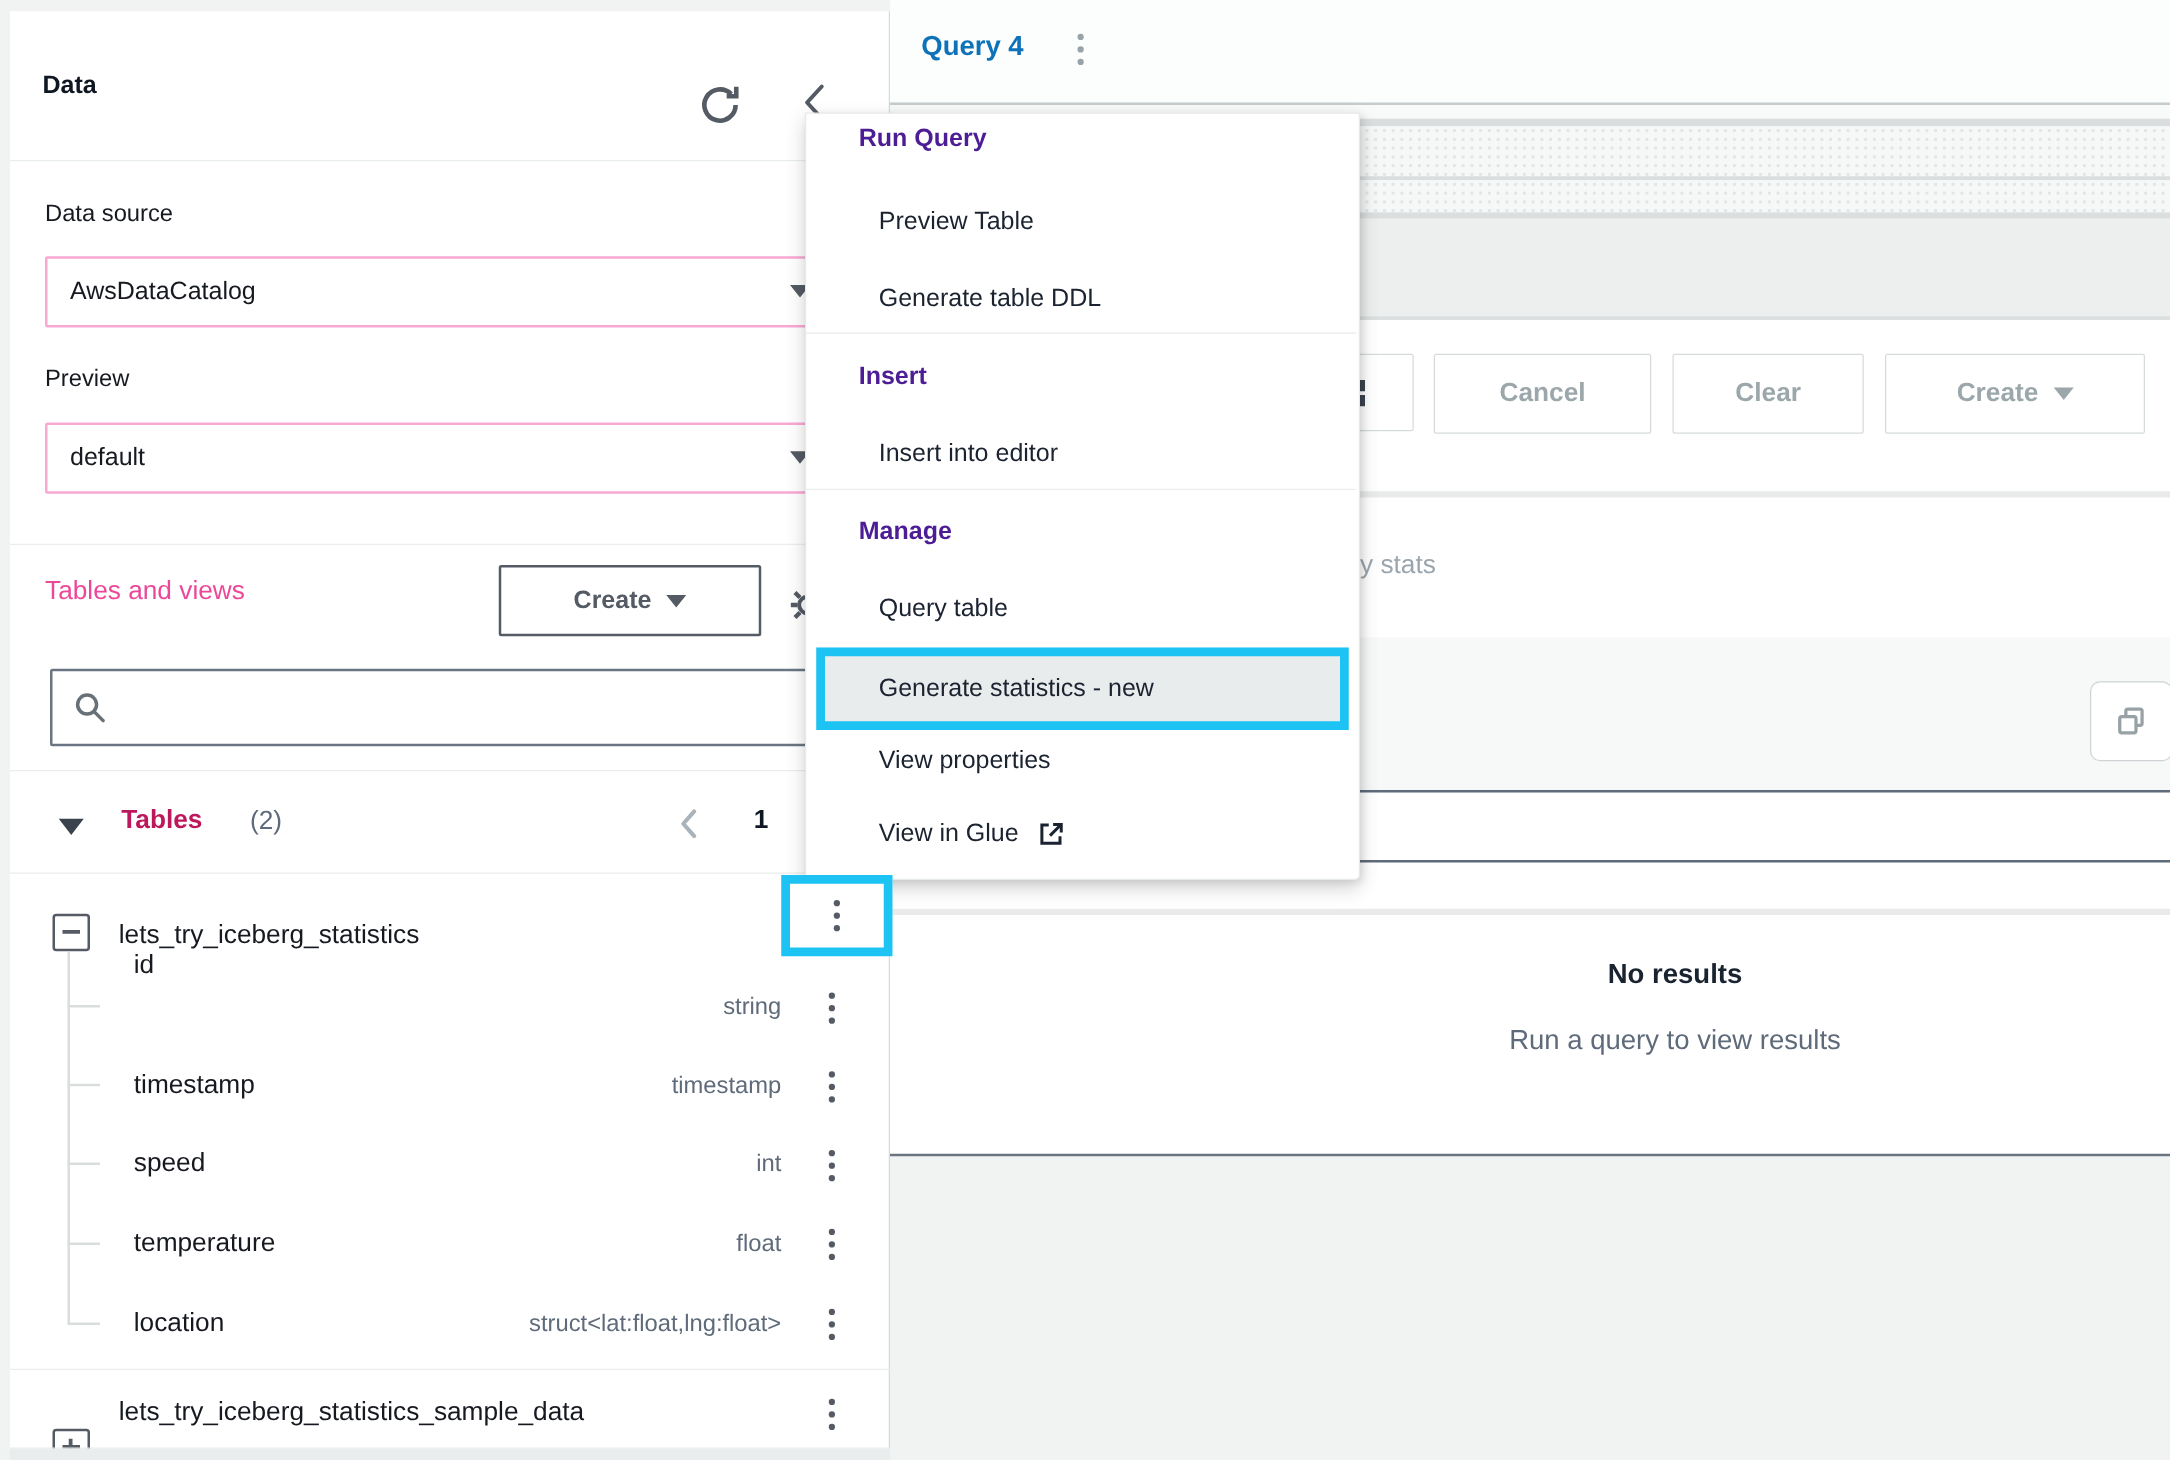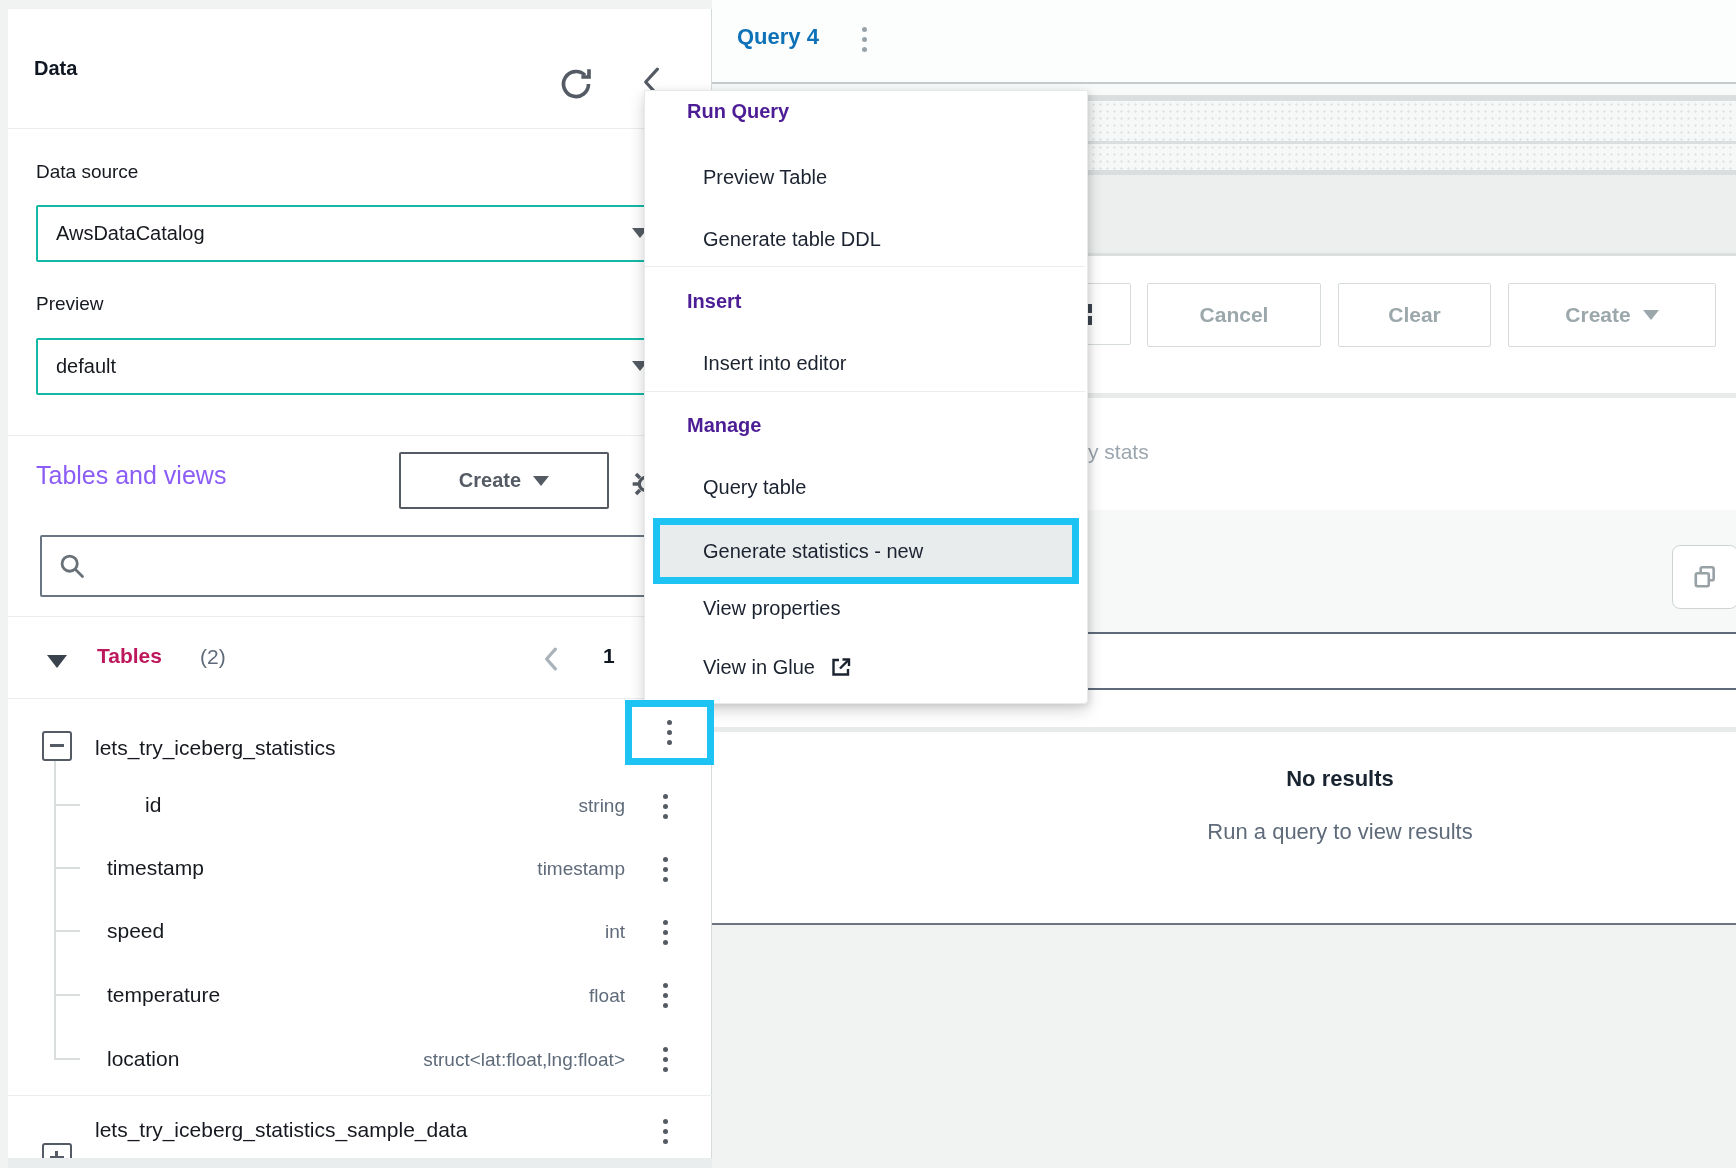--- a/index.html
+++ b/index.html
@@ -3,21 +3,21 @@
 <meta charset="utf-8">
 <style>
   html,body{margin:0;padding:0;background:#f1f3f3;font-family:"Liberation Sans","DejaVu Sans",sans-serif;}
   #root{position:relative;width:1736px;height:1168px;overflow:hidden;background:#f1f3f3;}
   .abs{position:absolute;}
   .txt{color:#16191f;font-size:21px;line-height:26px;white-space:nowrap;}
   .lbl{color:#16191f;font-size:19px;line-height:24px;white-space:nowrap;}
   
   #data-card{left:8px;top:9px;width:703px;height:1159px;background:#fff;border-right:1px solid #d5dbdb;}
   .divider{left:0;width:704px;height:1px;background:#eaeded;}
-  .select{border:2px solid #14b8a6;border-radius:2px;background:#fff;}
+  .select{border:2px solid #f9a8d4;border-radius:2px;background:#fff;}
   .select .val{position:absolute;left:18px;top:0;line-height:53px;font-size:20px;color:#16191f;}
   .caret{width:0;height:0;border-left:8px solid transparent;border-right:8px solid transparent;border-top:10px solid #545b64;}
   .btn-outline{border:2px solid #545b64;border-radius:2px;background:#fff;display:flex;align-items:center;justify-content:center;gap:12px;color:#545b64;font-weight:bold;font-size:20px;}
   .kebab{display:flex;flex-direction:column;gap:5px;width:6px;cursor:pointer;}
   .kebab i{width:5px;height:5px;border-radius:50%;background:#545b64;}
   .kebab.light i{background:#98a3a9;}
   .sqbox{width:26px;height:26px;border:2px solid #545b64;border-radius:3px;position:relative;background:#fff;}
   .sqbox .h{position:absolute;left:6px;top:11px;width:14px;height:3px;background:#545b64;}
   .sqbox .v{position:absolute;left:11px;top:6px;width:3px;height:14px;background:#545b64;}
   .treeline{background:#d9dddd;}
@@ -123,21 +123,21 @@
     </div>
 
     <div class="abs lbl" style="left:28px;top:283px;">Preview</div>
     <div class="abs select" style="left:28px;top:329px;width:644px;height:53px;cursor:pointer;">
       <span class="val">default</span>
       <span class="caret abs" style="right:34px;top:21px;"></span>
     </div>
 
     <div class="abs divider" style="top:426px;"></div>
 
-    <div class="abs" style="left:28px;top:452px;font-size:25px;color:#8b5cf6;">Tables and views</div>
+    <div class="abs" style="left:28px;top:452px;font-size:21px;color:#ec4899;">Tables and views</div>
     <div class="abs btn-outline" style="left:391px;top:443px;width:206px;height:53px;cursor:pointer;">
       <span>Create</span>
       <span class="caret"></span>
     </div>
     <div class="abs" style="left:622px;top:459px;width:34px;height:34px;">
       <svg width="32" height="32" viewBox="0 0 24 24">
         <circle cx="12" cy="12" r="5" fill="none" stroke="#545b64" stroke-width="2.4"></circle>
         <g stroke="#545b64" stroke-width="2.6">
           <line x1="12" y1="2" x2="12" y2="6"></line>
             <line x1="12" y1="18" x2="12" y2="22"></line>
@@ -177,21 +177,21 @@
       </div>
     <div class="abs txt" style="left:87px;top:726px;cursor:pointer;">lets_try_iceberg_statistics</div>
 
     <div class="abs treeline" style="left:46px;top:752px;width:2px;height:298px;"></div>
     <div class="abs treeline" style="left:46px;top:795px;width:26px;height:2px;"></div>
     <div class="abs treeline" style="left:46px;top:858px;width:26px;height:2px;"></div>
     <div class="abs treeline" style="left:46px;top:921px;width:26px;height:2px;"></div>
     <div class="abs treeline" style="left:46px;top:985px;width:26px;height:2px;"></div>
     <div class="abs treeline" style="left:46px;top:1049px;width:26px;height:2px;"></div>
 
-    <div class="abs txt" style="left:99px;top:783px;margin-left:38px;">id</div>
+    <div class="abs txt" style="left:99px;top:750px;">id</div>
     <div class="abs type" style="left:280px;top:786px;width:337px;">string</div>
     <div class="abs kebab" style="left:655px;top:785px;">
         <i></i>
         <i></i>
         <i></i>
       </div>
 
     <div class="abs txt" style="left:99px;top:846px;">timestamp</div>
     <div class="abs type" style="left:280px;top:849px;width:337px;">timestamp</div>
     <div class="abs kebab" style="left:655px;top:848px;">

